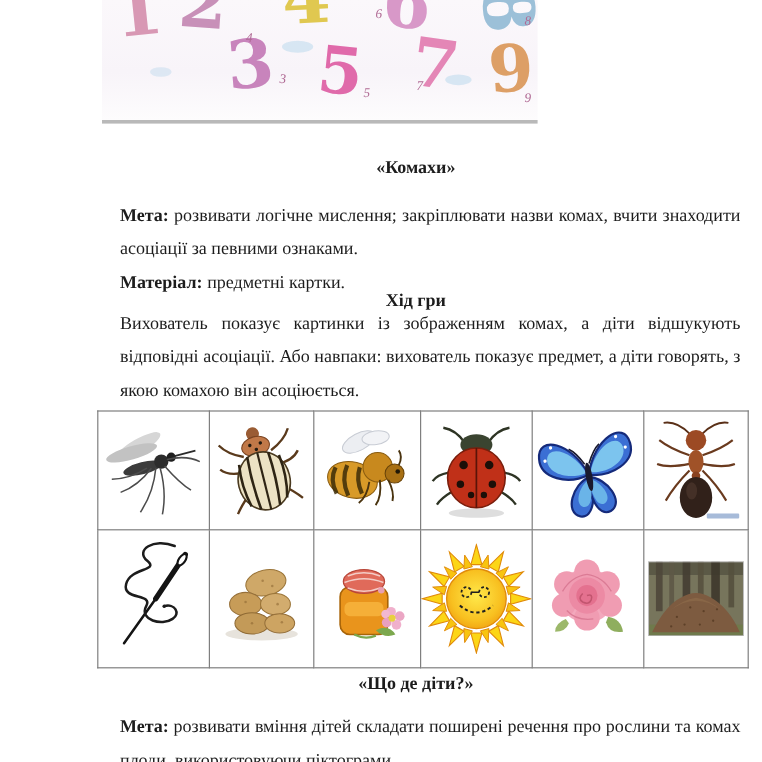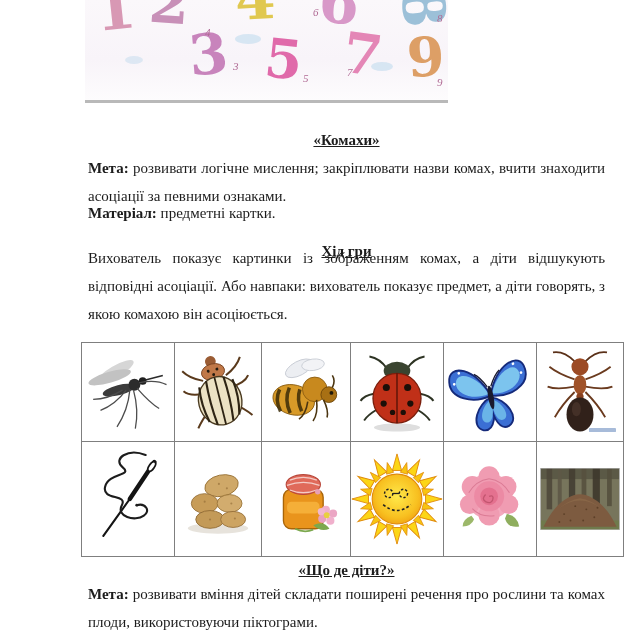--- a/index.html
+++ b/index.html
@@ -16,24 +16,24 @@
   }
   .digit{
     position:absolute;font-family:"DejaVu Serif", serif;font-weight:bold;
     font-size:58px;line-height:1;user-select:none;
   }
   .dlabel{position:absolute;font-size:11px;color:#b06a94;font-style:italic;}
   .splash{position:absolute;border-radius:50%;opacity:.55;}
   
   .title{
     left:88px;width:517px;text-align:center;font-weight:bold;
-    font-size:15px;line-height:20px;text-decoration:underline;
+    font-size:15px;line-height:20px;
   }
   .para{
-    left:88px;width:517px;margin:0;text-align:justify;
+    left:88px;width:517px;margin:12px;text-align:justify;
     font-size:15px;line-height:28px;font-family:Liberation Serif, serif;
   }
   .bl{font-weight:bold;}
   
   .cards{
     left:81px;top:342px;border-collapse:collapse;table-layout:fixed;
   }
   .cards td{
     width:86px;border:1px solid #7f7f7f;background:#ffffff;
     text-align:center;vertical-align:middle;padding:0;
@@ -67,21 +67,21 @@
   <span class="dlabel" style="left:228px;top:6px;">6</span>
   <span class="dlabel" style="left:262px;top:66px;">7</span>
   <span class="dlabel" style="left:352px;top:12px;">8</span>
   <span class="dlabel" style="left:352px;top:76px;">9</span>
 </div>
 
 <div class="abs title" style="top:130px;">«Комахи»</div>
 
 <p class="abs para" style="top:154px;"><b class="bl">Мета:</b> <span>розвивати логічне мислення; закріплювати назви комах, вчити знаходити асоціації за певними ознаками.</span></p>
 
-<p class="abs para" style="top:199px;"><b class="bl">Матеріал:</b> <span>предметні картки.</span></p>
+<p class="abs para" style="top:210px;"><b class="bl">Матеріал:</b> <span>предметні картки.</span></p>
 
 <div class="abs title" style="top:241px;">Хід гри</div>
 
 <p class="abs para" style="top:244px;">Вихователь показує картинки із зображенням комах, а діти відшукують відповідні асоціації. Або навпаки: вихователь показує предмет, а діти говорять, з якою комахою він асоціюється.</p>
 
 <table class="abs cards">
   <tbody>
       <tr class="r1">
     <td>
       <svg width="92" height="88" viewBox="0 0 100 96">

